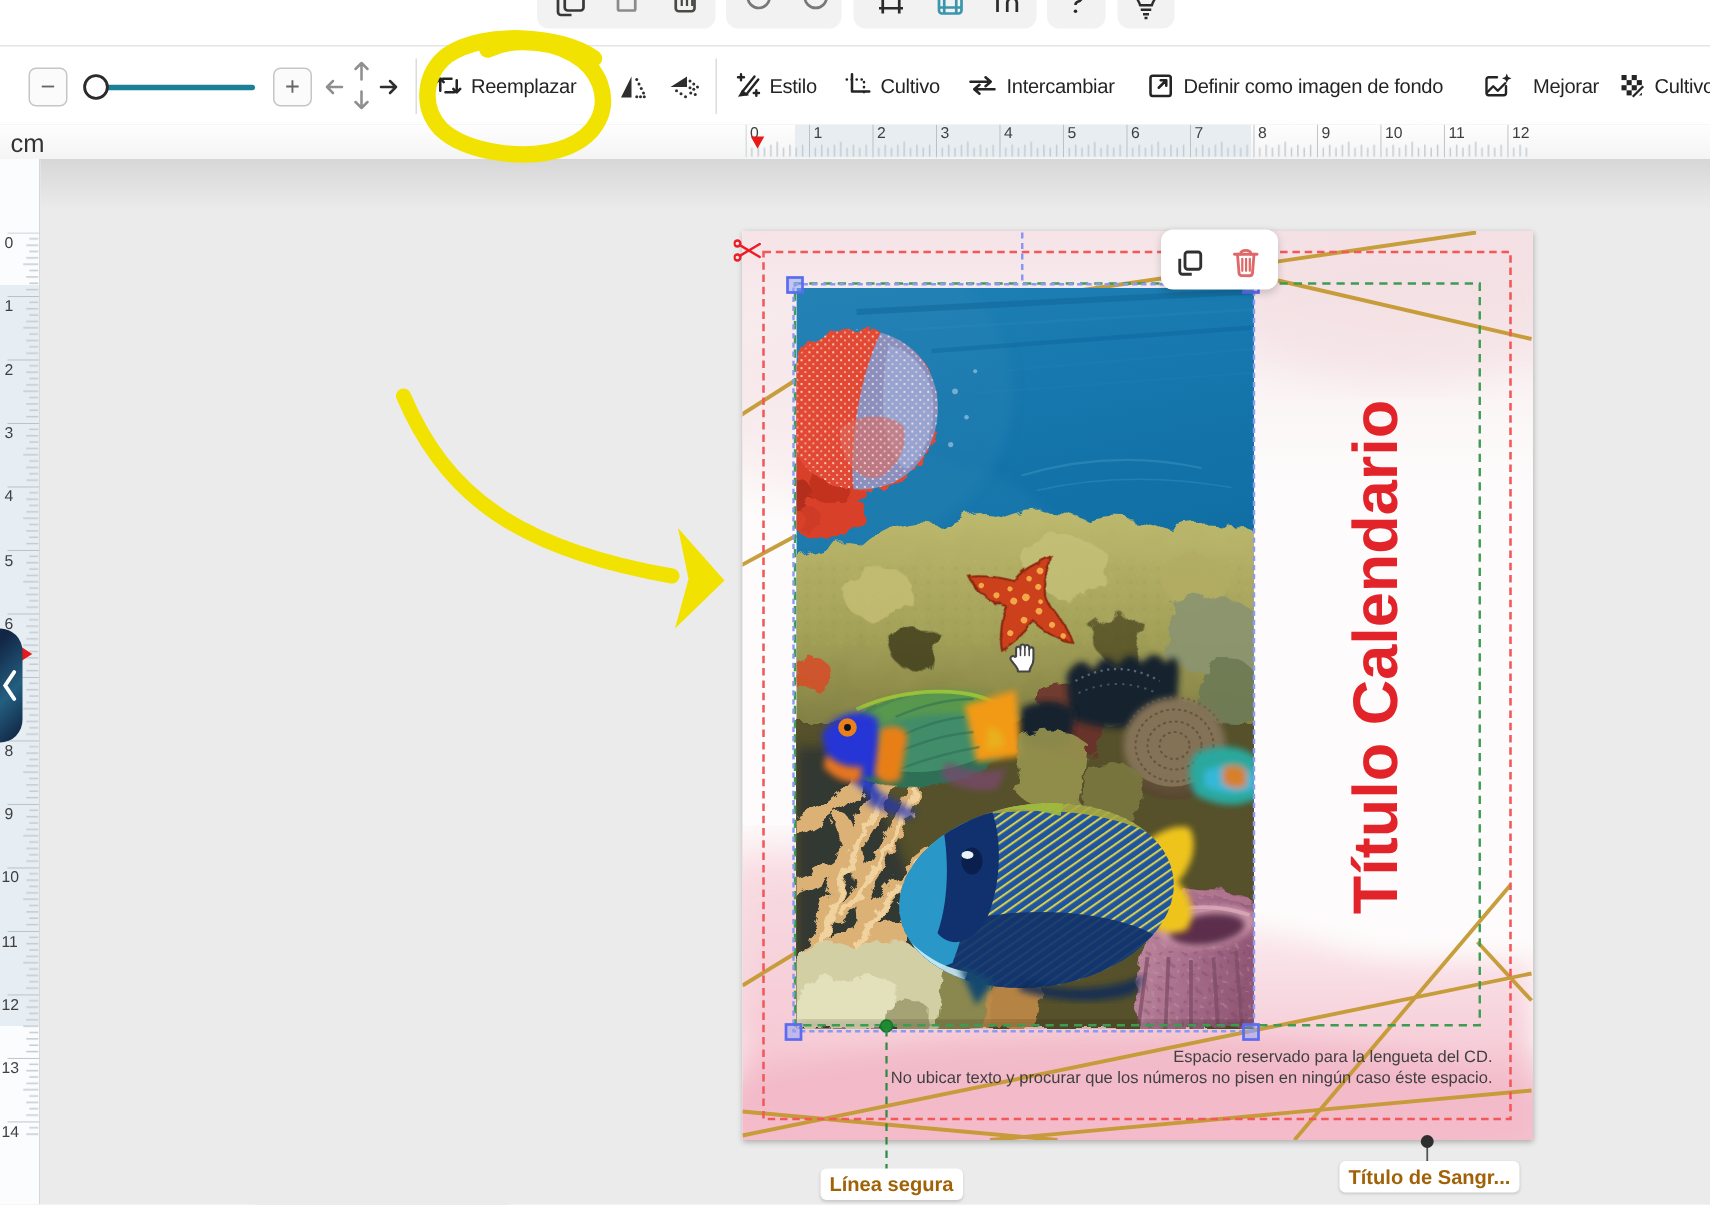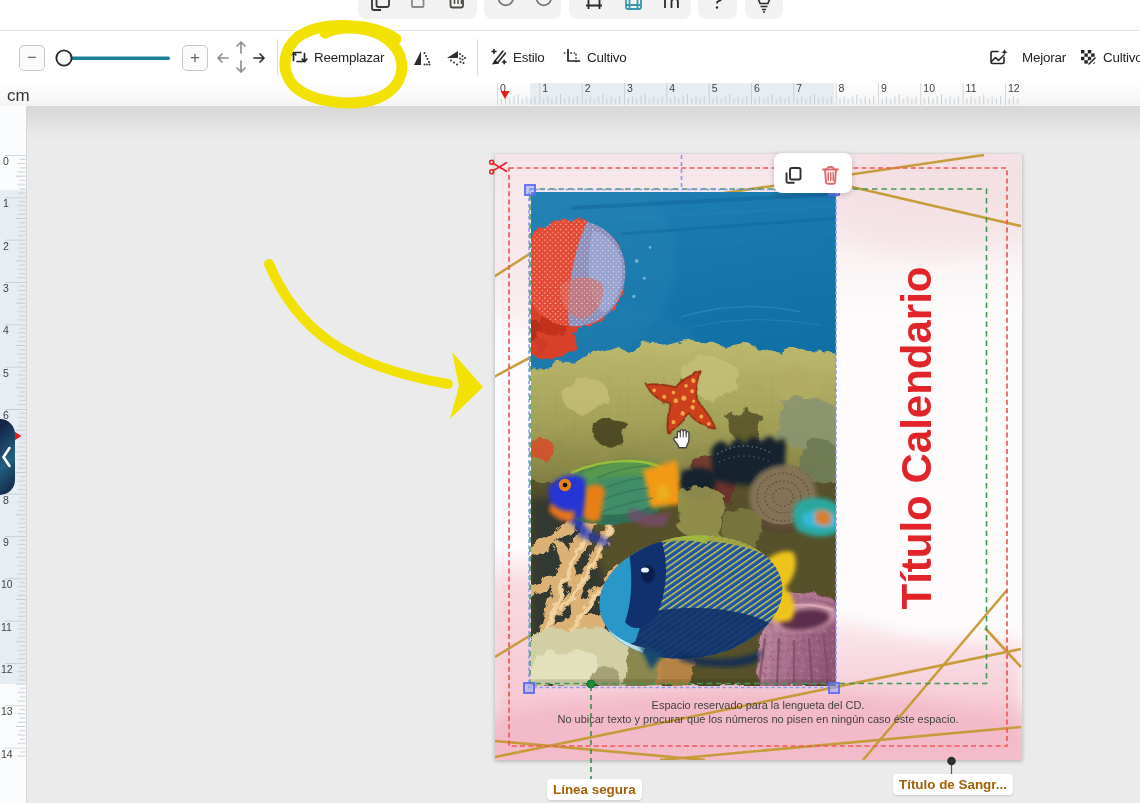--- a/index.html
+++ b/index.html
@@ -132,20 +132,34 @@
       <path d="M4 4.5 h4 M6 2.5 v4 M14.5 15 h3.5 M16.2 13.2 v3.6"></path>
     </svg>
     <span>Estilo</span>
   </div>
   <div class="tbtn" style="left:562px;">
     <svg width="20" height="20" viewBox="0 0 20 20" fill="none" stroke="#242424" stroke-width="1.7" stroke-linecap="round" stroke-linejoin="round">
       <path d="M6 2.5 V14 H17.5"></path>
       <path d="M2.5 6 H14 V17.5" stroke-dasharray="0.1 3.2"></path>
     </svg>
     <span>Cultivo</span>
+  </div>
+  <div class="tbtn" style="left:644px;">
+    <svg width="22" height="20" viewBox="0 0 22 20" fill="none" stroke="#242424" stroke-width="1.7" stroke-linecap="round" stroke-linejoin="round">
+      <path d="M3 7.5 H16 M13 4.5 l3.5 3 -3.5 3"></path>
+      <path d="M19 12.5 H6 M9 9.5 l-3.5 3 3.5 3"></path>
+    </svg>
+    <span>Intercambiar</span>
+  </div>
+  <div class="tbtn" style="left:764px;">
+    <svg width="20" height="20" viewBox="0 0 20 20" fill="none" stroke="#242424" stroke-width="1.7" stroke-linecap="round" stroke-linejoin="round">
+      <rect x="3" y="3.5" width="13.5" height="13.5" rx="1.5"></rect>
+      <path d="M8.5 11.5 L13.5 6.5 M9.8 6.5 h3.7 v3.7" fill="none"></path>
+    </svg>
+    <span>Definir como imagen de fondo</span>
   </div>
   <div class="tbtn" style="left:988px;gap:12px;">
     <svg width="22" height="20" viewBox="0 0 22 20" fill="none" stroke="#242424" stroke-width="1.6" stroke-linecap="round" stroke-linejoin="round">
       <path d="M16 10.5 v4.5 a1.5 1.5 0 0 1-1.5 1.5 h-10 a1.5 1.5 0 0 1-1.5-1.5 v-9 a1.5 1.5 0 0 1 1.5-1.5 H10"></path>
       <path d="M3.5 14.5 l4-4 3 3 5-5"></path>
       <path d="M16.5 2 l0.9 2.3 2.3 0.9 -2.3 0.9 -0.9 2.3 -0.9 -2.3 -2.3 -0.9 2.3 -0.9 Z" fill="#242424" stroke="none"></path>
     </svg>
     <span>Mejorar</span>
   </div>
   <div class="tbtn" style="left:1078px;">
@@ -289,21 +303,21 @@
         <line x1="-3" y1="224" x2="36" y2="203"></line>
         <line x1="0" y1="503" x2="36" y2="481"></line>
         <line x1="0" y1="603" x2="526" y2="495"></line>
         <line x1="368" y1="606" x2="512" y2="436"></line>
         <line x1="165" y1="606" x2="526" y2="573"></line>
         <line x1="490" y1="474" x2="526" y2="513"></line>
         <line x1="0" y1="587" x2="210" y2="606"></line>
       </g>
     </svg>
     <div id="titulo">Título Calendario</div>
-    <div id="esp" style="position:absolute;left:14px;top:545px;width:498px;text-align:center;font-size:11px;color:#3f3f3f;line-height:13.5px;">Espacio reservado para la lengueta del CD.<br>No ubicar texto y procurar que los números no pisen en ningún caso éste espacio.</div>
+    <div id="esp" style="position:absolute;left:2px;top:545px;width:498px;text-align:right;font-size:11px;color:#3f3f3f;line-height:13.5px;">Espacio reservado para la lengueta del CD.<br>No ubicar texto y procurar que los números no pisen en ningún caso éste espacio.</div>
     <svg id="photo" class="abs" style="left:36px;top:38px;" width="305" height="494" viewBox="0 0 305 494">
       <defs>
         <linearGradient id="water" x1="0" y1="0" x2="0.25" y2="1">
           <stop offset="0" stop-color="#2181b5"></stop>
             <stop offset="0.35" stop-color="#1678ae"></stop>
             <stop offset="0.75" stop-color="#1170a6"></stop>
             <stop offset="1" stop-color="#0e689d"></stop>
         </linearGradient>
         <linearGradient id="jgrad" x1="0" y1="0.3" x2="1" y2="0.7">
           <stop offset="0" stop-color="#ea4631"></stop>

